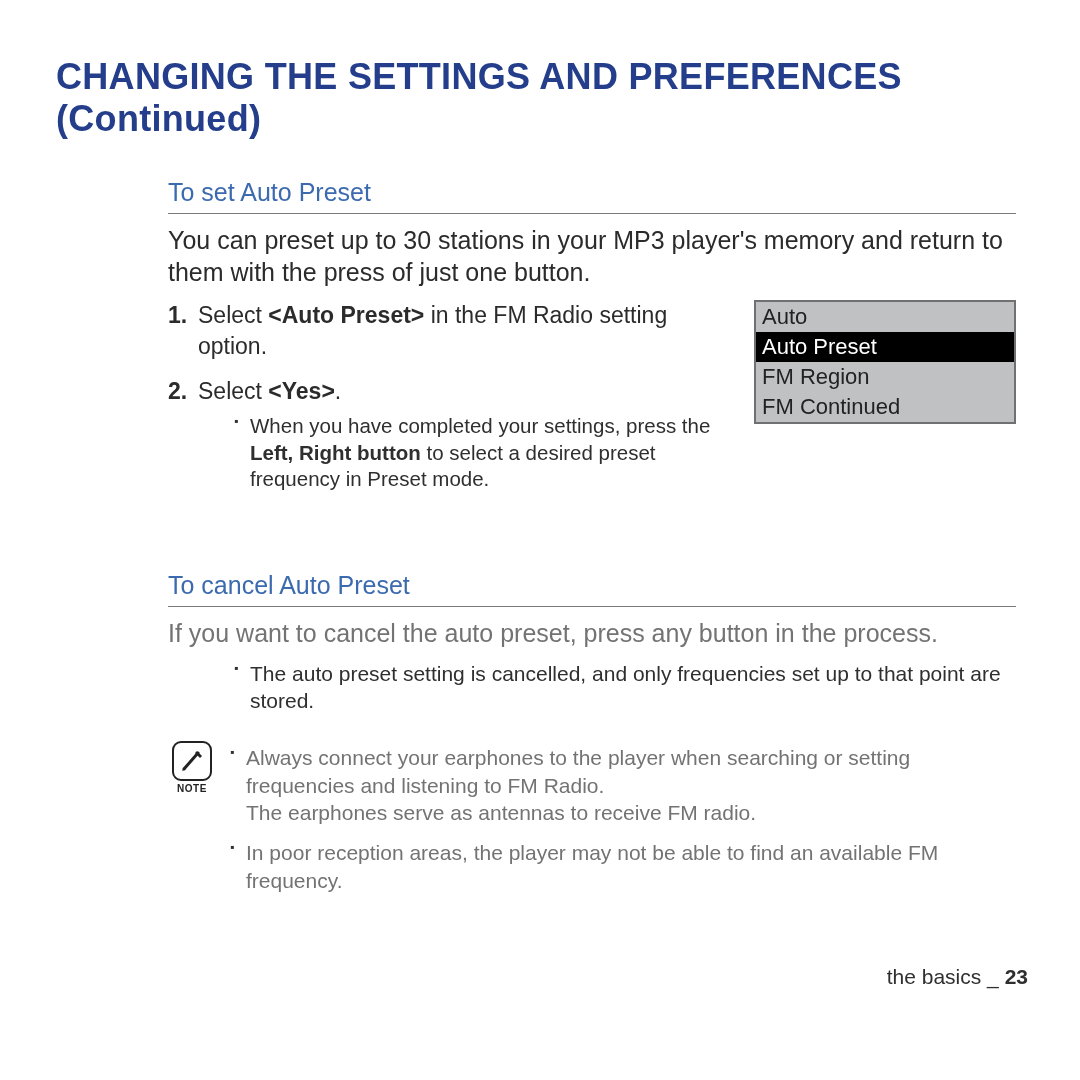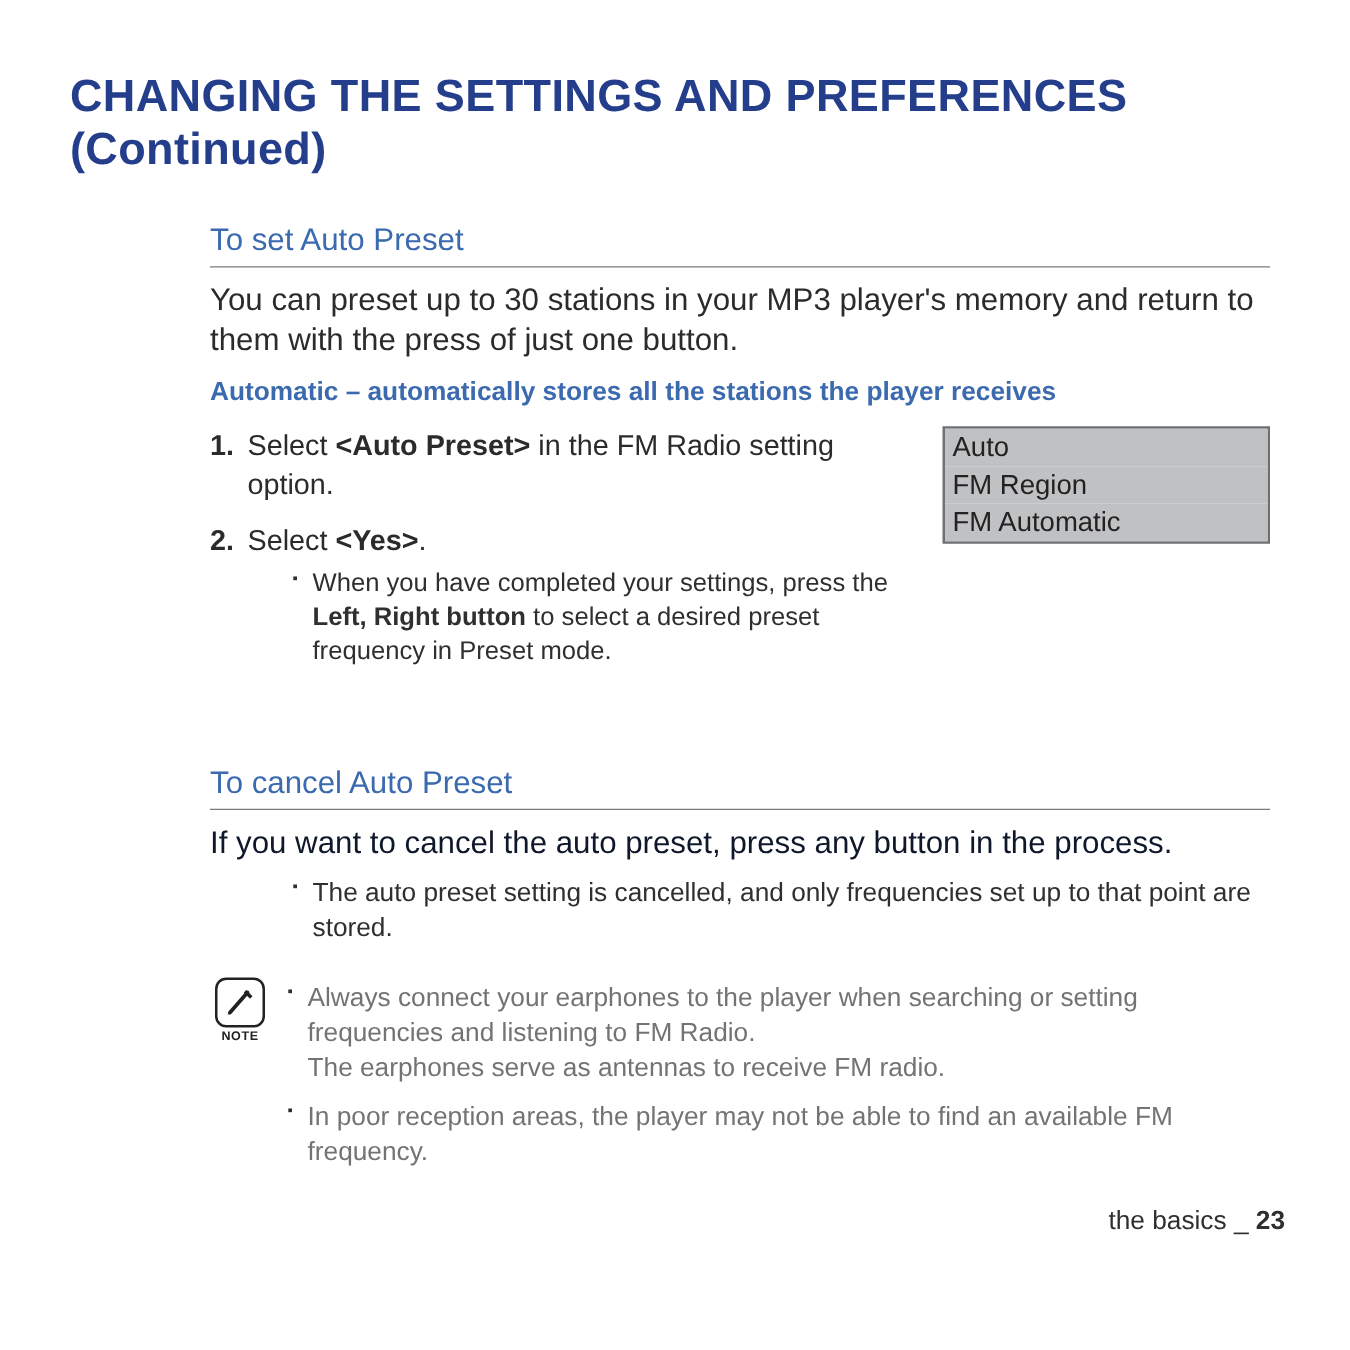--- a/index.html
+++ b/index.html
@@ -122,21 +122,21 @@
     color: #ffffff;
   }
 
   .section2 {
     margin-top: 64px;
   }
   .cancel-body {
     font-size: 25px;
     line-height: 1.3;
     margin: 0 0 10px 0;
-    color: #0f172a;
+    color: #737373;
   }
   ul.cancel-bullets {
     list-style: none;
     padding: 0;
     margin: 0 0 0 66px;
     font-size: 21px;
     line-height: 1.32;
     color: #2f2f2f;
   }
   ul.cancel-bullets > li {
@@ -217,43 +217,43 @@
 </head>
 <body>
 
 <div class="page">
   <h1 class="page-title">CHANGING THE SETTINGS AND PREFERENCES (Continued)</h1>
 
   <div class="section">
     <h2 class="section-title">To set Auto Preset</h2>
     <hr class="hr">
     <p class="intro">You can preset up to 30 stations in your MP3 player's memory and return to them with the press of just one button.</p>
-    <p class="sub-blue">Automatic – automatically stores all the stations the player receives</p>
 
     <div class="cols">
       <div class="leftcol">
         <ol class="steps">
           <li>
             <span>Select </span><span class="bold-inline">&lt;Auto Preset&gt;</span><span> in the FM Radio setting option.</span>
           </li>
           <li>
             <span>Select </span><span class="bold-inline">&lt;Yes&gt;</span><span>.</span>
             <ul class="bullets">
               <li>
                 <span>When you have completed your settings, press the </span><span class="bold-inline">Left, Right button</span><span> to select a desired preset frequency in Preset mode.</span>
               </li>
             </ul>
           </li>
         </ol>
       </div>
 
       <div class="menu-box">
         <div class="menu-item">Auto</div>
+        <div class="menu-item selected">Auto Preset</div>
         <div class="menu-item">FM Region</div>
-        <div class="menu-item">FM Automatic</div>
+        <div class="menu-item">FM Continued</div>
       </div>
     </div>
   </div>
 
   <div class="section section2">
     <h2 class="section-title">To cancel Auto Preset</h2>
     <hr class="hr">
     <p class="cancel-body">If you want to cancel the auto preset, press any button in the process.</p>
     <ul class="cancel-bullets">
       <li>The auto preset setting is cancelled, and only frequencies set up to that point are stored.</li>

